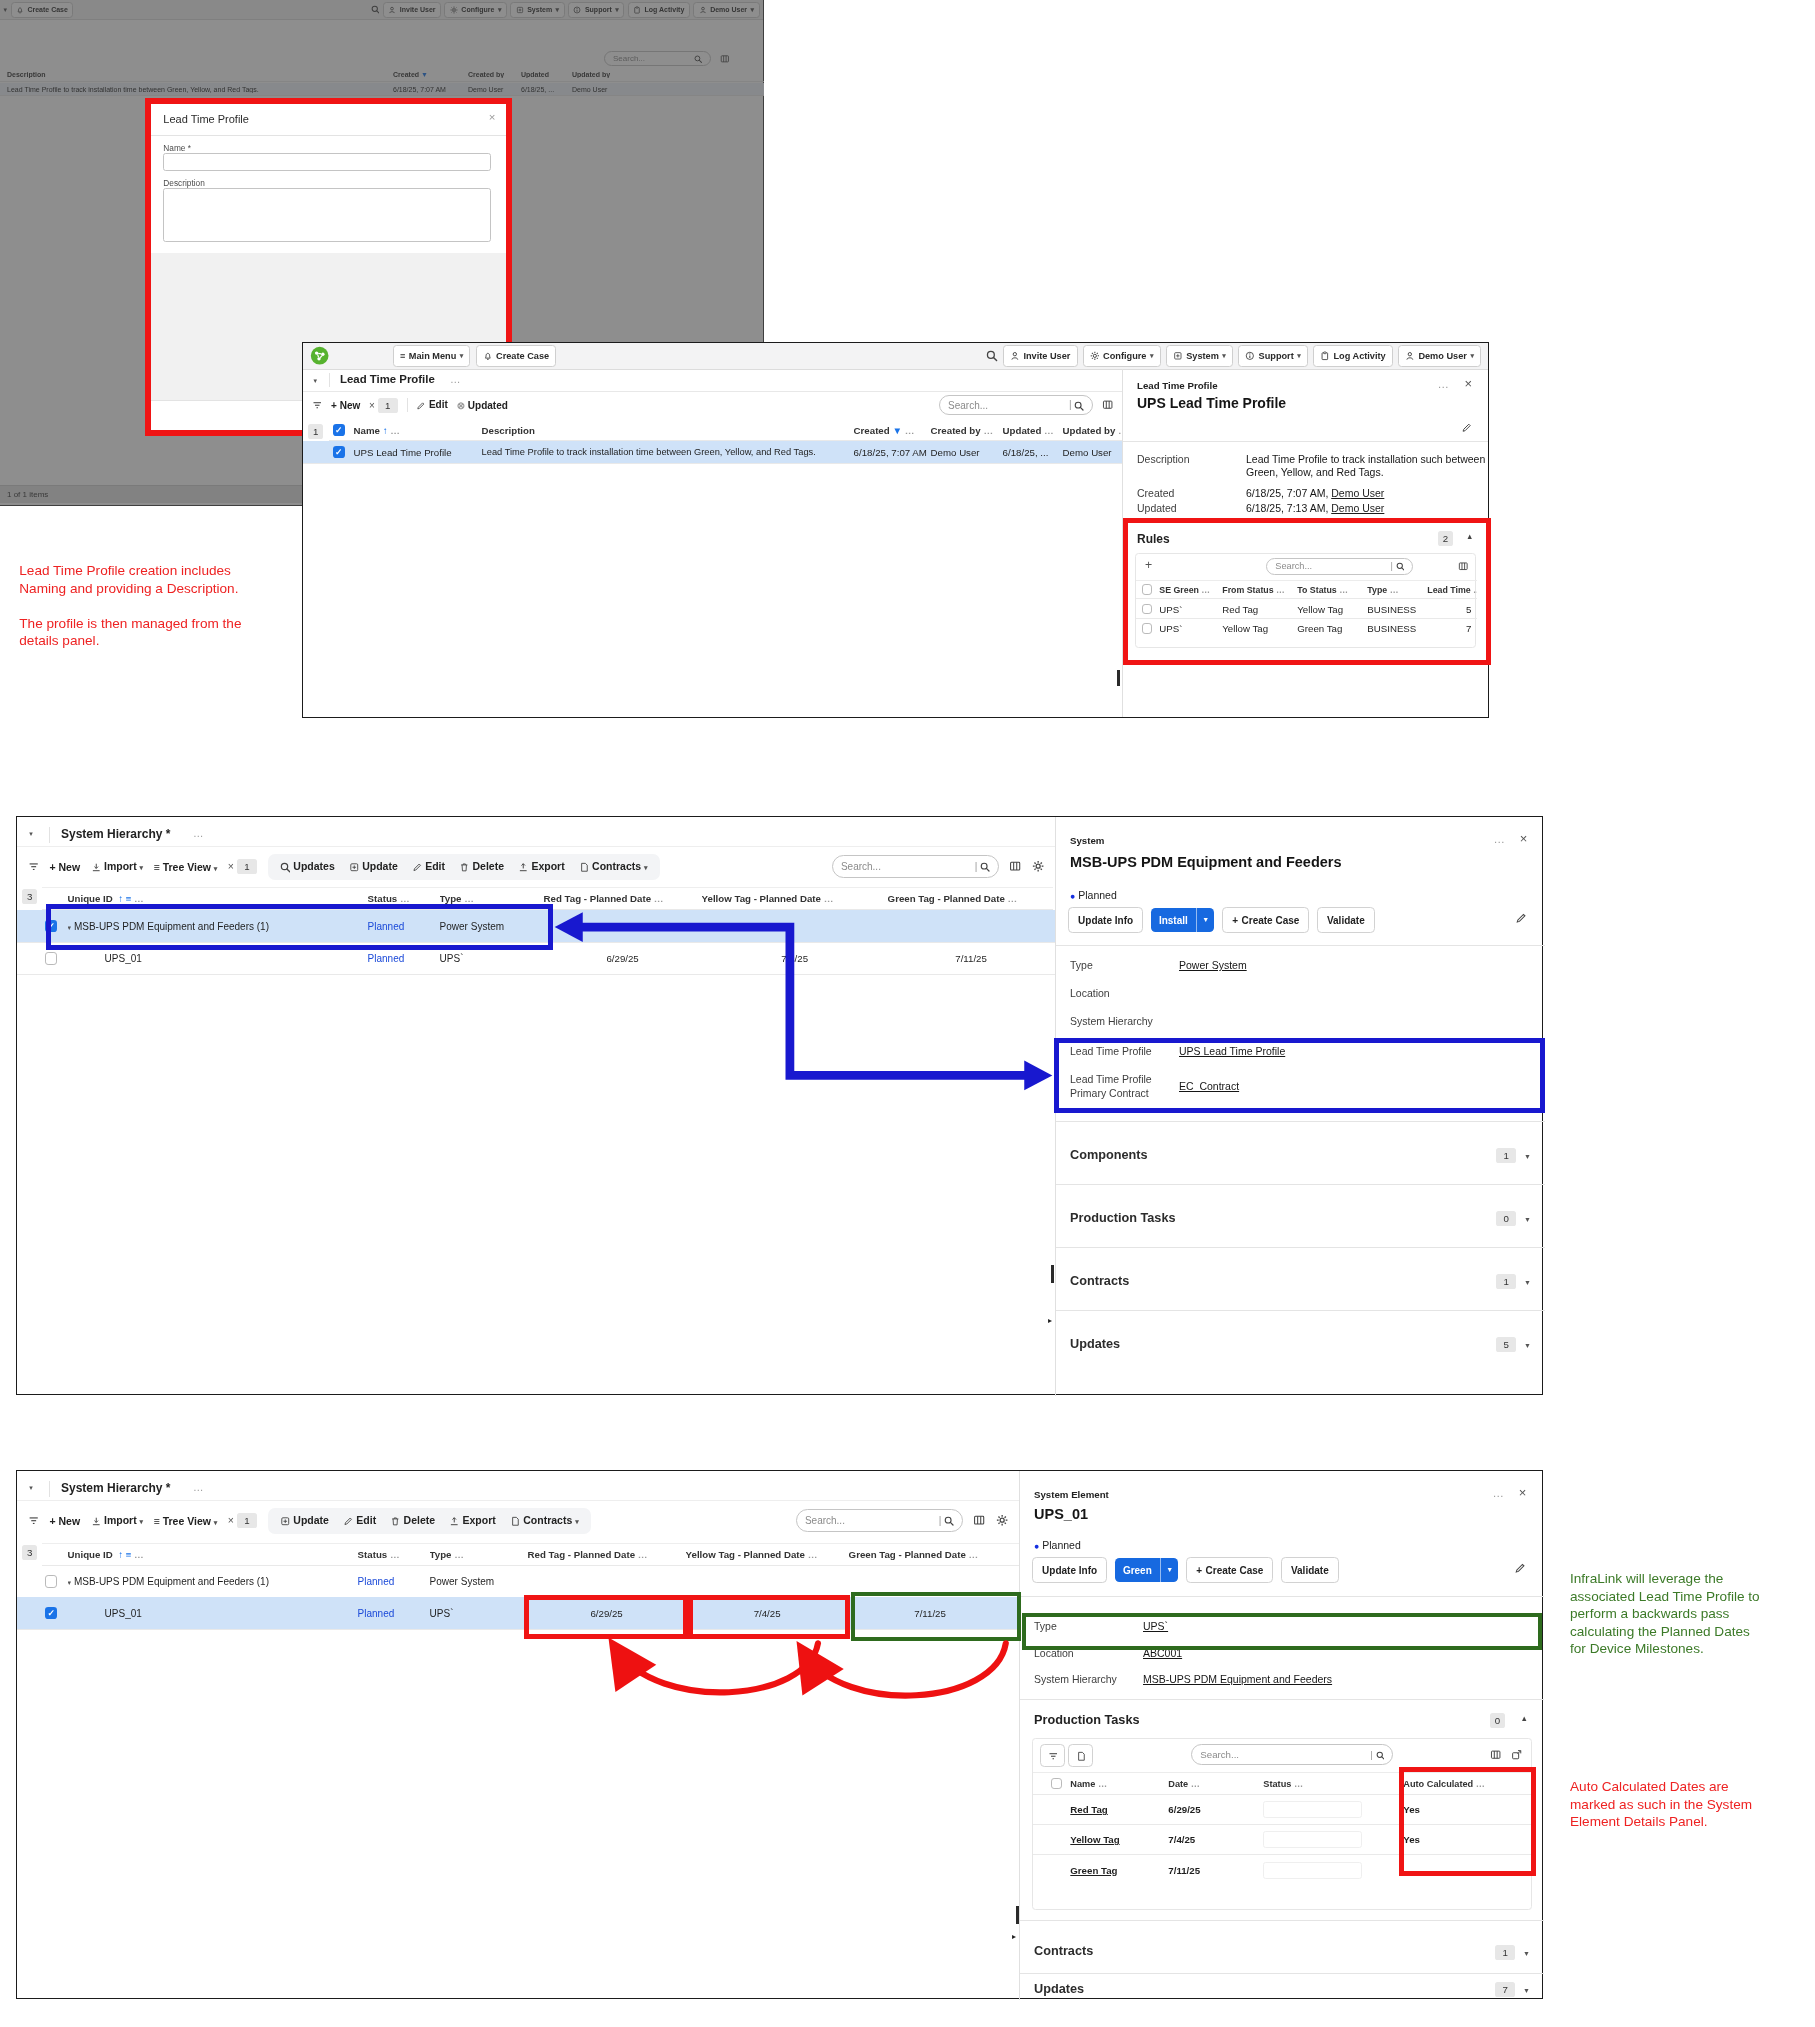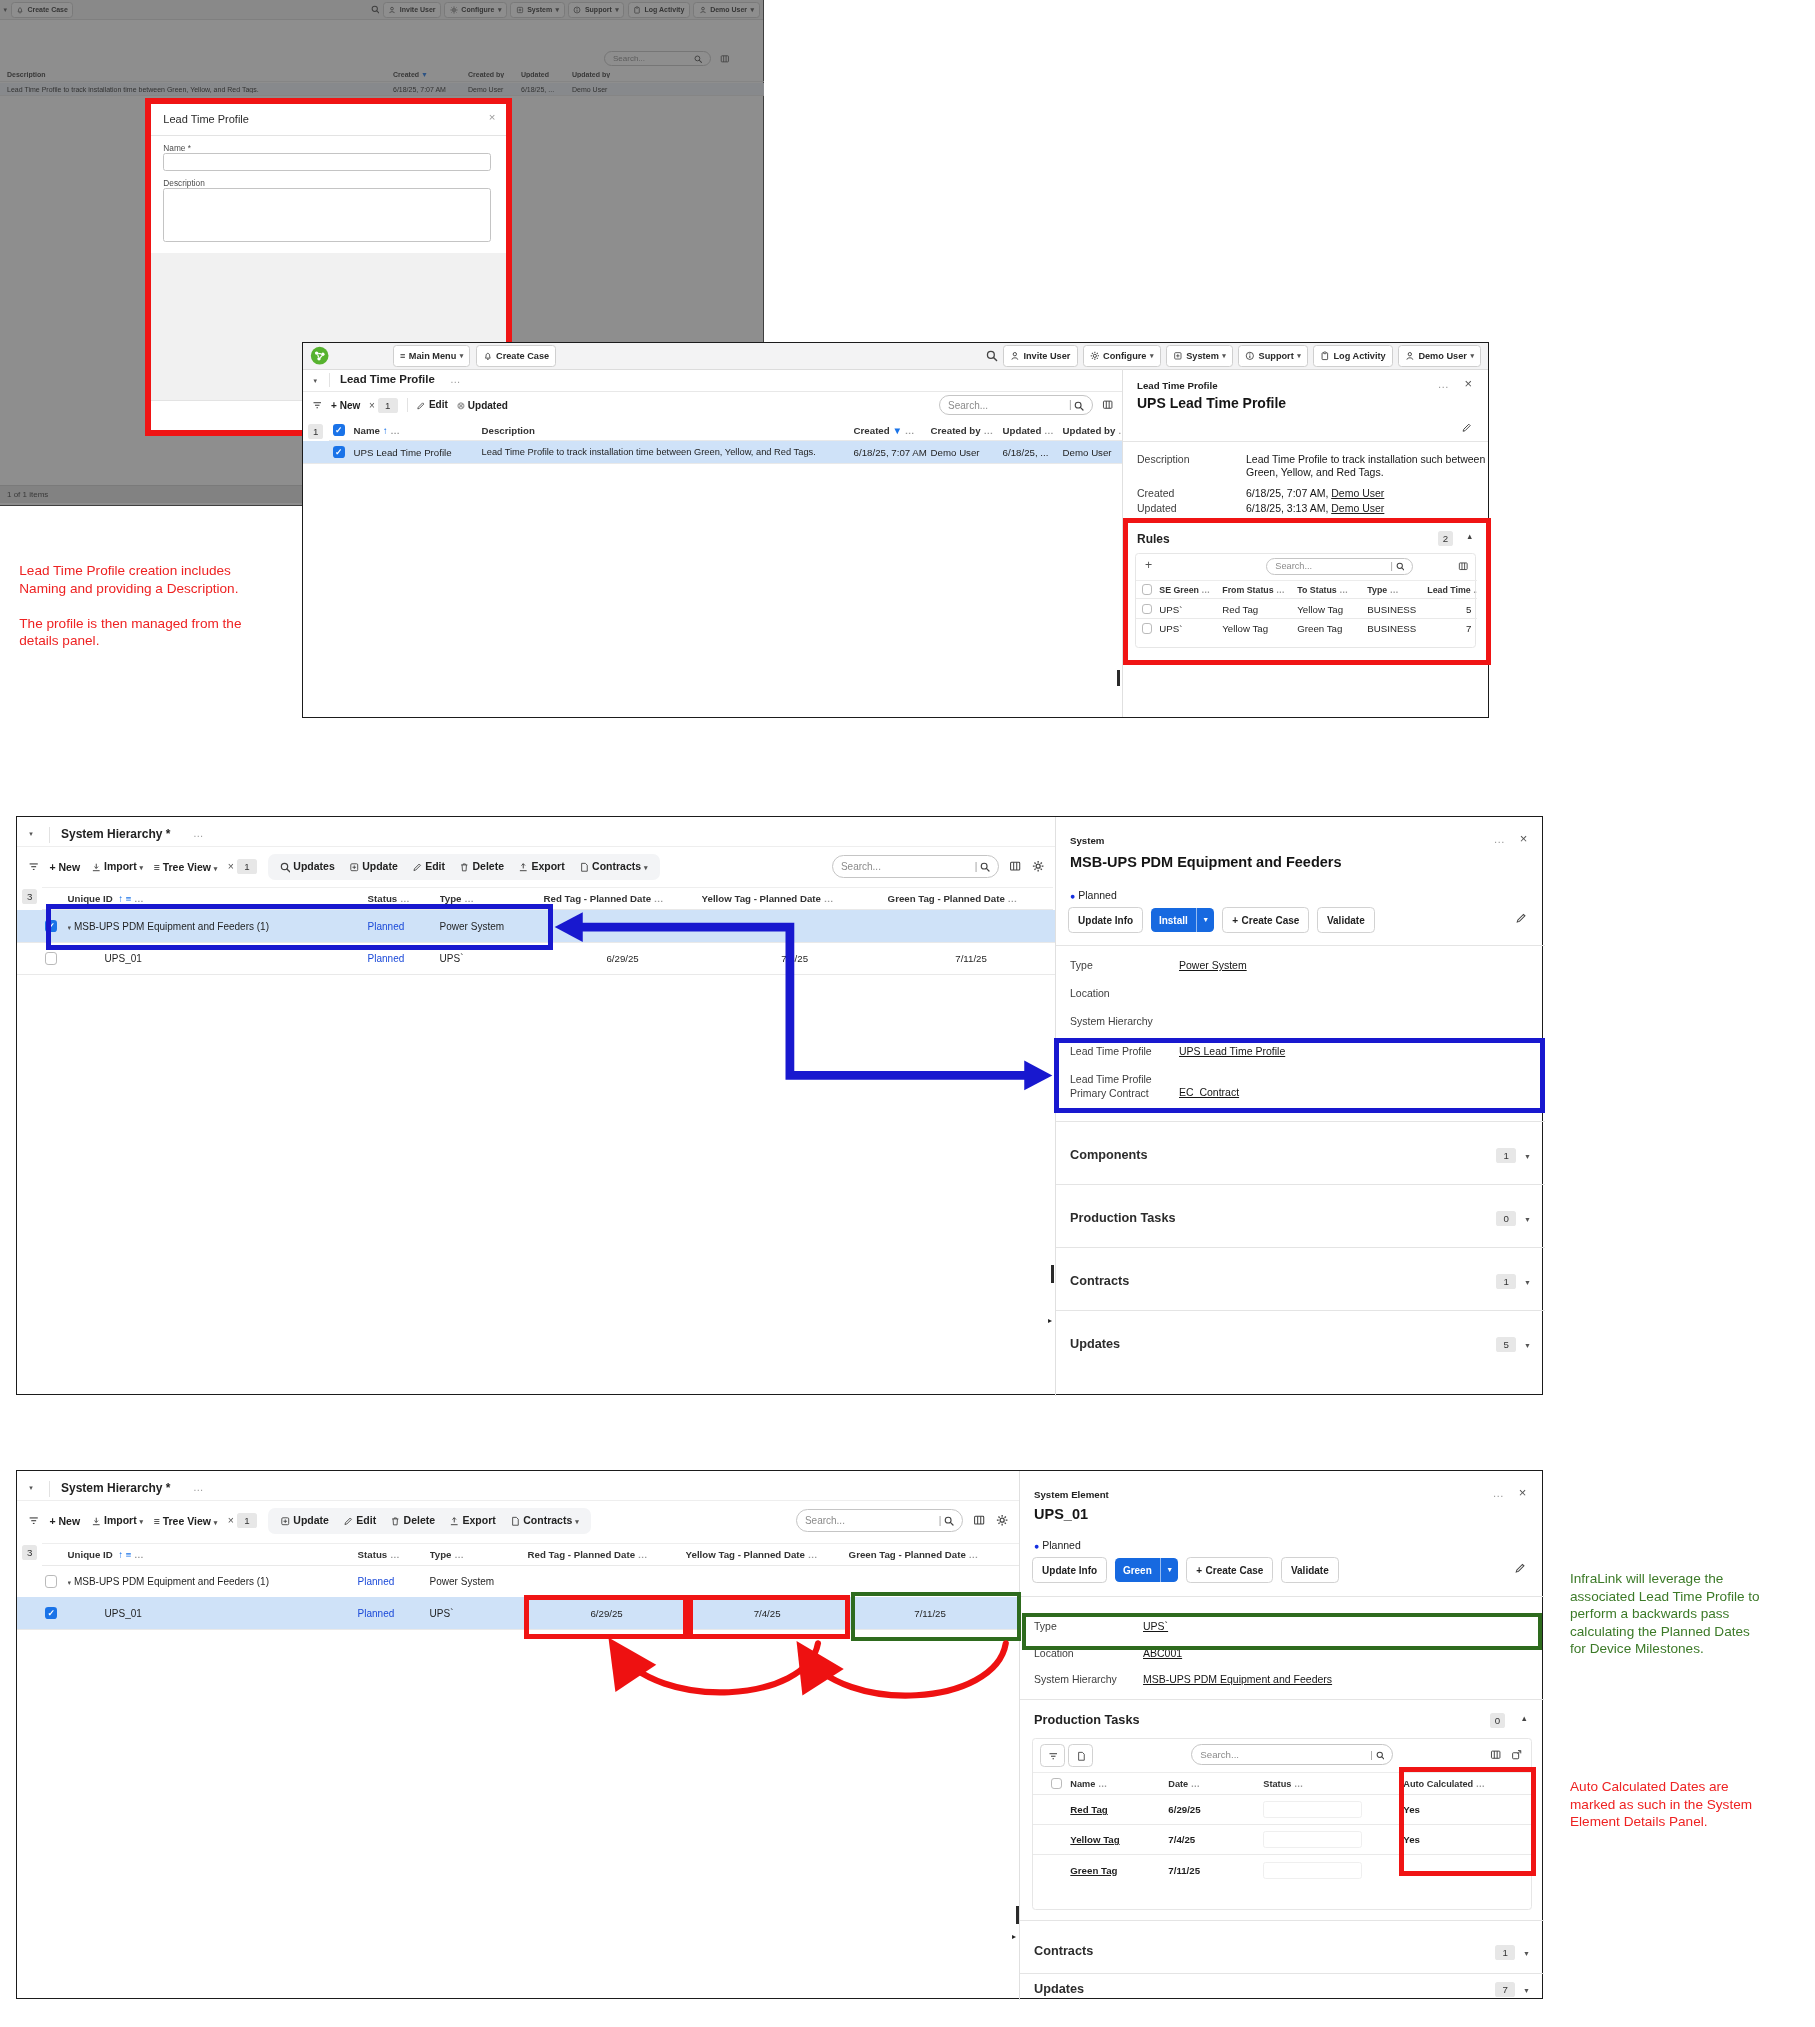--- a/index.html
+++ b/index.html
@@ -367,21 +367,21 @@
     <svg class="ic abs" width="11.4" height="11.4" viewBox="0 0 14 14" style="right:16px;top:53px">
         <use href="#i-pencil"></use>
       </svg>
     <div class="divh" style="top:72px"></div>
     <span class="abs flabel" style="left:14px;top:84px">Description</span>
     <span class="abs fvalue" style="left:123px;top:84px;white-space:pre-line;line-height:13px">Lead Time Profile to track installation such between
 Green, Yellow, and Red Tags.</span>
     <span class="abs flabel" style="left:14px;top:118px">Created</span>
     <span class="abs fvalue" style="left:123px;top:118px"><span>6/18/25, 7:07 AM,</span> <span class="lnk">Demo User</span></span>
     <span class="abs flabel" style="left:14px;top:133px">Updated</span>
-    <span class="abs fvalue" style="left:123px;top:133px"><span>6/18/25, 3:13 AM,</span> <span class="lnk">Demo User</span></span>
+    <span class="abs fvalue" style="left:123px;top:133px"><span>6/18/25, 7:13 AM,</span> <span class="lnk">Demo User</span></span>
 
     <span class="abs" style="left:14px;top:163px;font-size:12px;font-weight:700">Rules</span>
     <span class="badge abs" style="right:35px;top:162px">2</span>
     <span class="abs" style="right:16px;top:162px;font-size:8.8px;color:#444">▴</span>
     <div class="abs" style="left:12.3px;top:184px;width:341px;height:95px;border:0.9px solid #e6e6e6;border-radius:3.5px">
       <span class="abs" style="left:8.8px;top:3.5px;font-size:12.3px;color:#555">+</span>
       <div class="sp" style="position:absolute;left:130px;top:3.5px;width:147px;height:17.6px;font-size:9.2px">
         <span>Search...</span>
         <span><span class="mut">|</span> <svg class="ic" width="8.8" height="8.8" viewBox="0 0 14 14">
               <use href="#i-search"></use>
@@ -533,21 +533,21 @@
       </svg>
     <div class="divh" style="top:128px"></div>
     <span class="abs flabel" style="left:14px;top:142px">Type</span>
     <span class="abs fvalue lnk" style="left:123px;top:142px">Power System</span>
     <span class="abs flabel" style="left:14px;top:170px">Location</span>
     <span class="abs flabel" style="left:14px;top:198px">System Hierarchy</span>
     <span class="abs flabel" style="left:14px;top:228px">Lead Time Profile</span>
     <span class="abs fvalue lnk" style="left:123px;top:228px">UPS Lead Time Profile</span>
     <span class="abs flabel" style="left:14px;top:255px;white-space:pre-line;line-height:14px">Lead Time Profile
 Primary Contract</span>
-    <span class="abs fvalue lnk" style="left:123px;top:269px">EC_Contract</span>
+    <span class="abs fvalue lnk" style="left:123px;top:263px">EC_Contract</span>
 
     <div class="divh" style="top:304px"></div>
     <div class="sect" style="top:313px;height:49px">
       <span class="t">Components</span>
       <span><span class="badge">1</span>&nbsp;&nbsp;<span class="caret" style="font-size:7px">▼</span></span>
     </div>
     <div class="divh" style="top:367px"></div>
     <div class="sect" style="top:376px;height:49px">
       <span class="t">Production Tasks</span>
       <span><span class="badge">0</span>&nbsp;&nbsp;<span class="caret" style="font-size:7px">▼</span></span>

